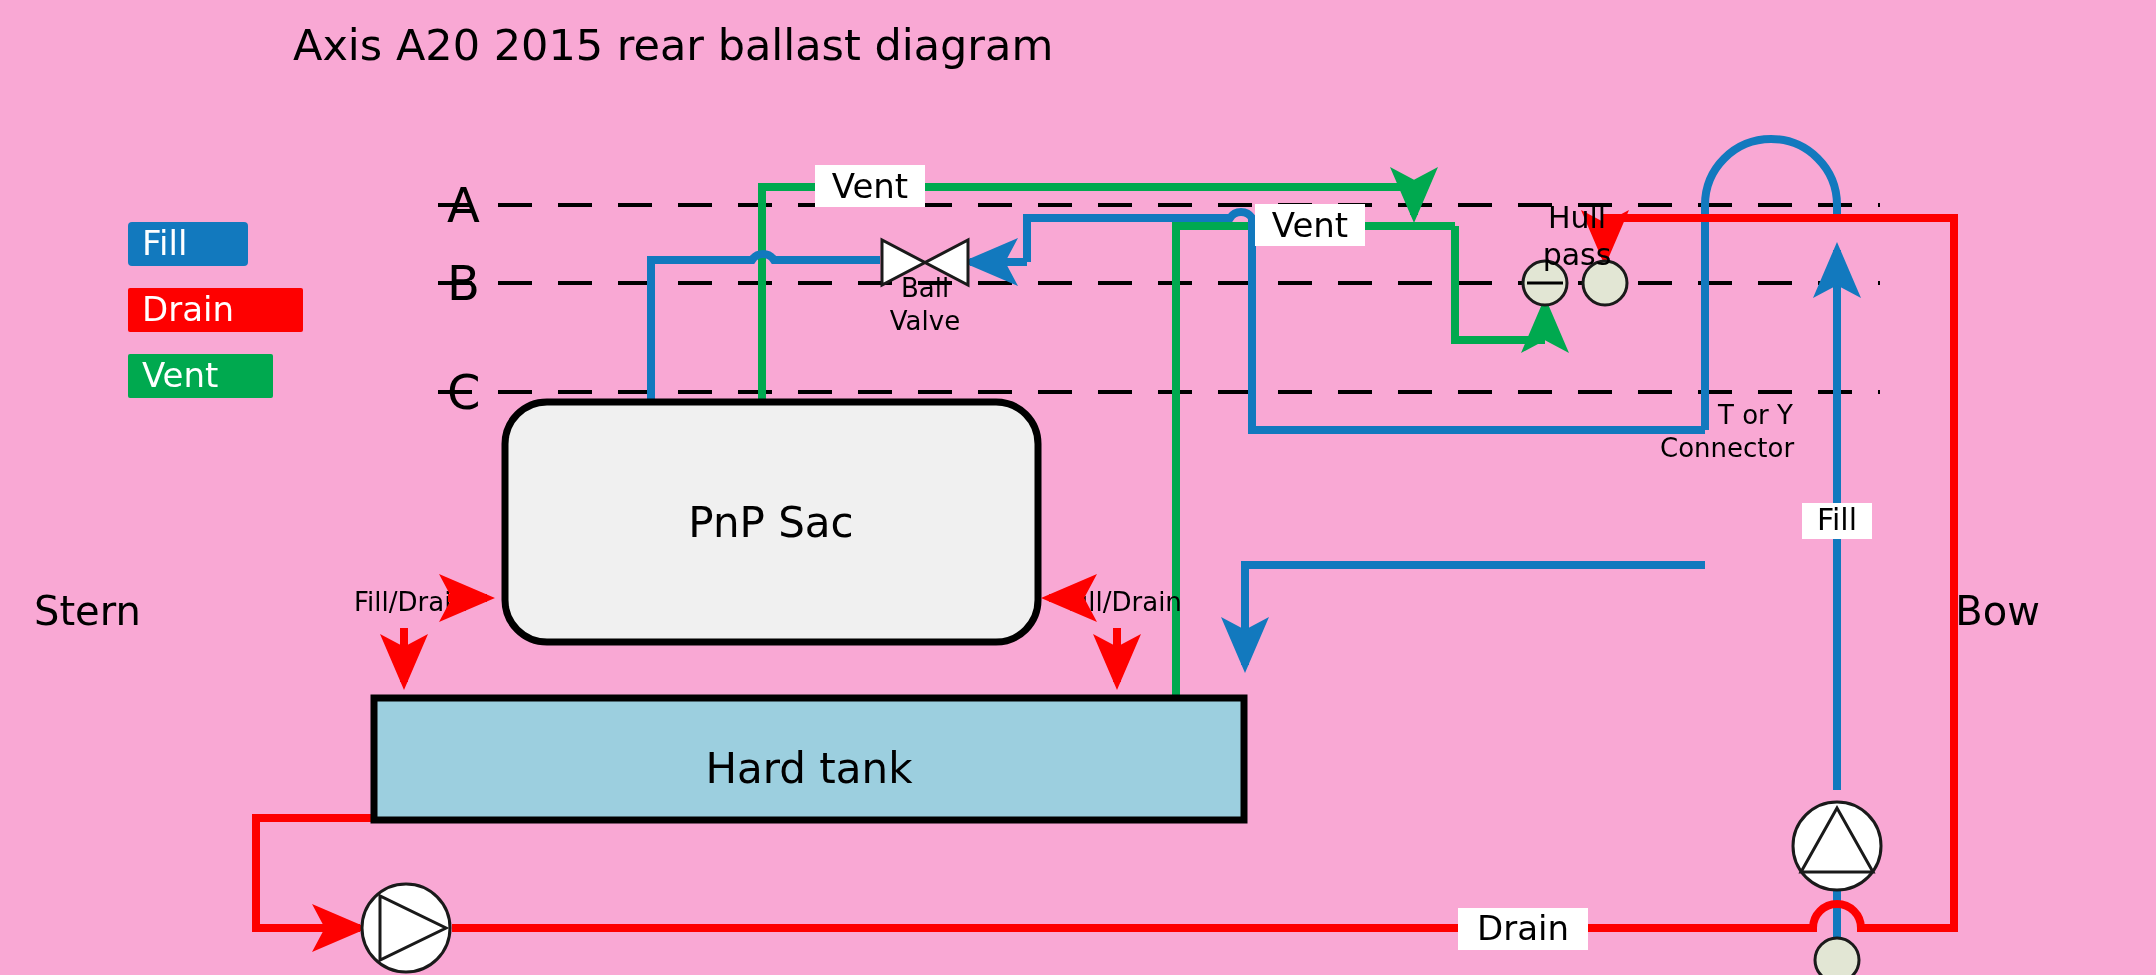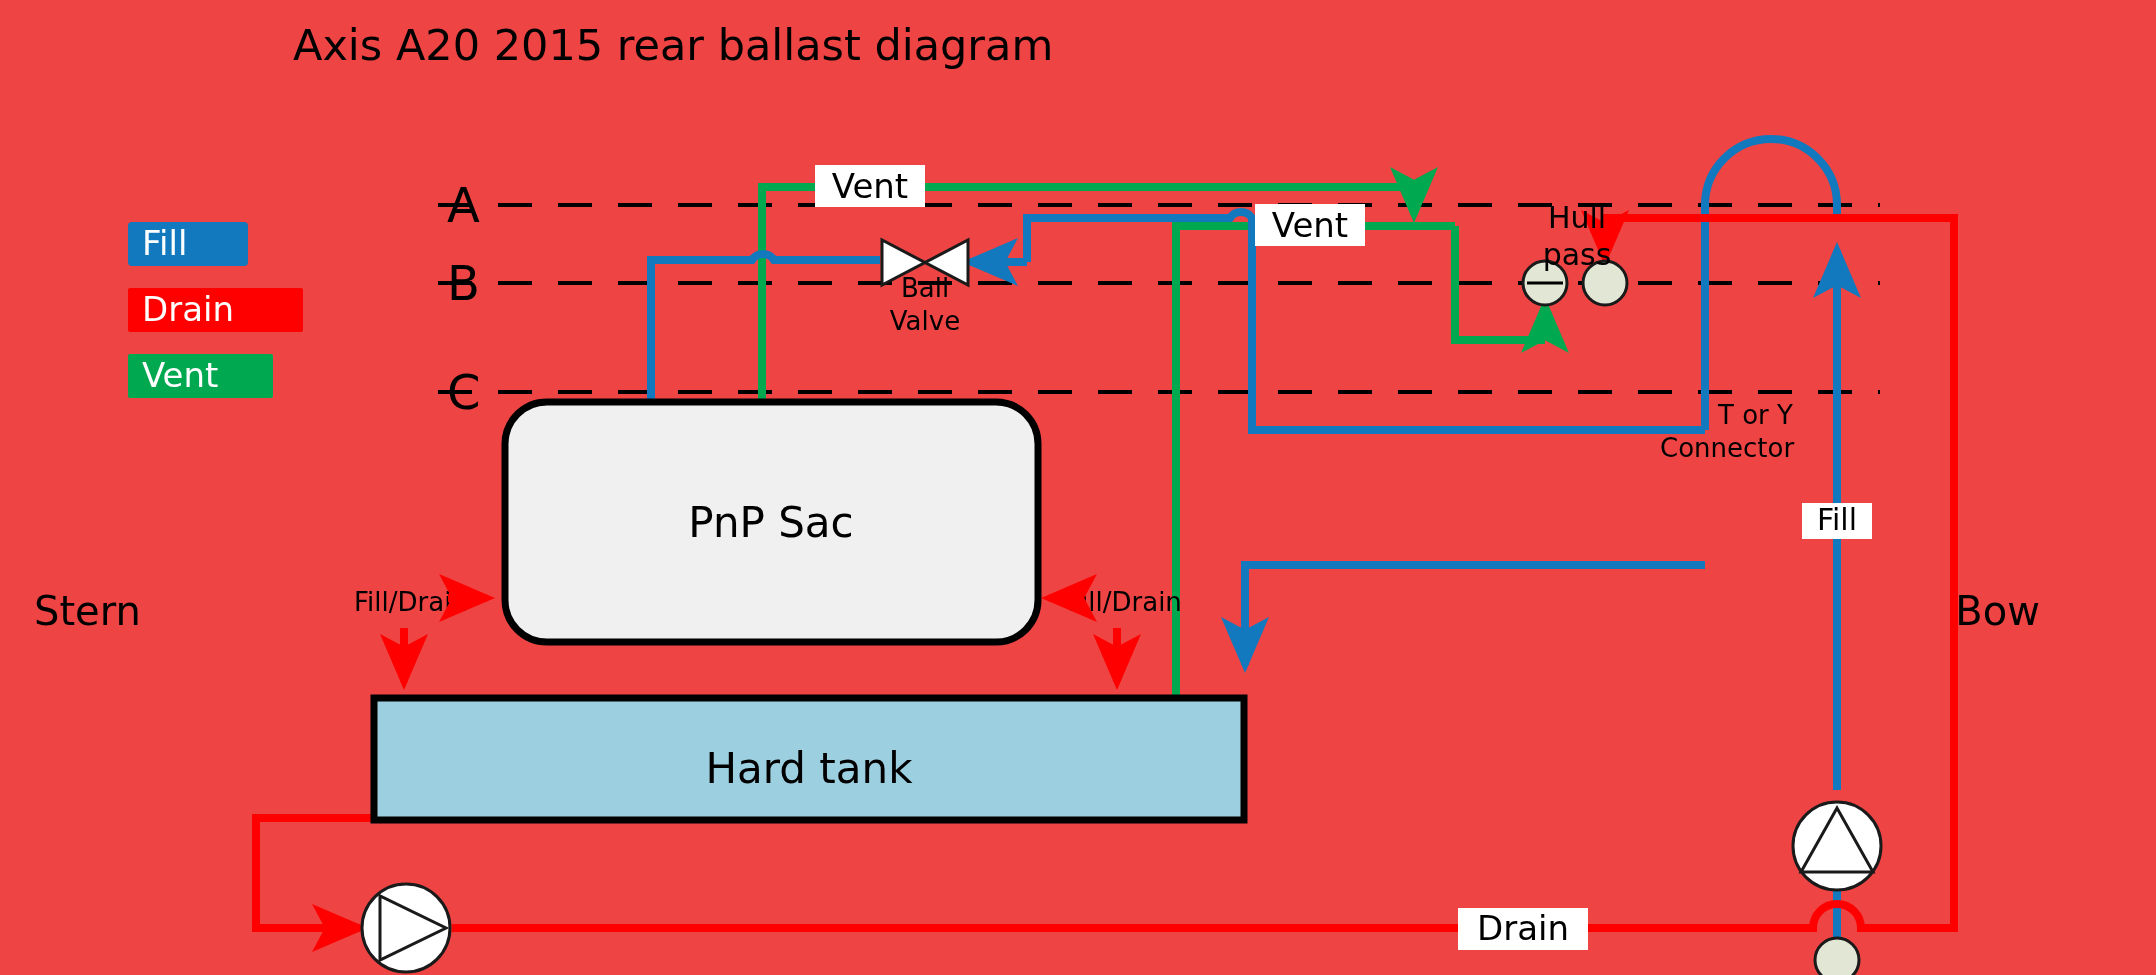--- a/index.html
+++ b/index.html
@@ -1,19 +1,19 @@
 <!DOCTYPE html>
 <html><head>
 <meta charset="utf-8">
 <title>Axis A20 2015 rear ballast diagram</title>
 <style>
   html,body{margin:0;padding:0;background:#ffffff;}
   body{width:2156px;height:975px;overflow:hidden;
        font-family:"DejaVu Sans","Liberation Sans",sans-serif;}
-  #stage{position:relative;width:2156px;height:975px;background:#ef4444;}
+  #stage{position:relative;width:2156px;height:975px;background:#f9a8d4;}
   svg#diagram{position:absolute;left:0;top:0;width:2156px;height:975px;}
   .lbl{font-family:"DejaVu Sans","Liberation Sans",sans-serif;fill:#000;}
   .legend-txt{font-family:"DejaVu Sans","Liberation Sans",sans-serif;fill:#ffffff;
               font-size:34px;dominant-baseline:middle;}
   .title-txt{font-size:43px;fill:#000;}
   .big-txt{font-size:40px;fill:#000;}
   .box-txt{font-size:42px;fill:#000;}
   .mid-txt{font-size:30px;fill:#000;}
   .sm-txt{font-size:26px;fill:#000;}
   .abc-txt{font-size:48px;fill:#000;}

